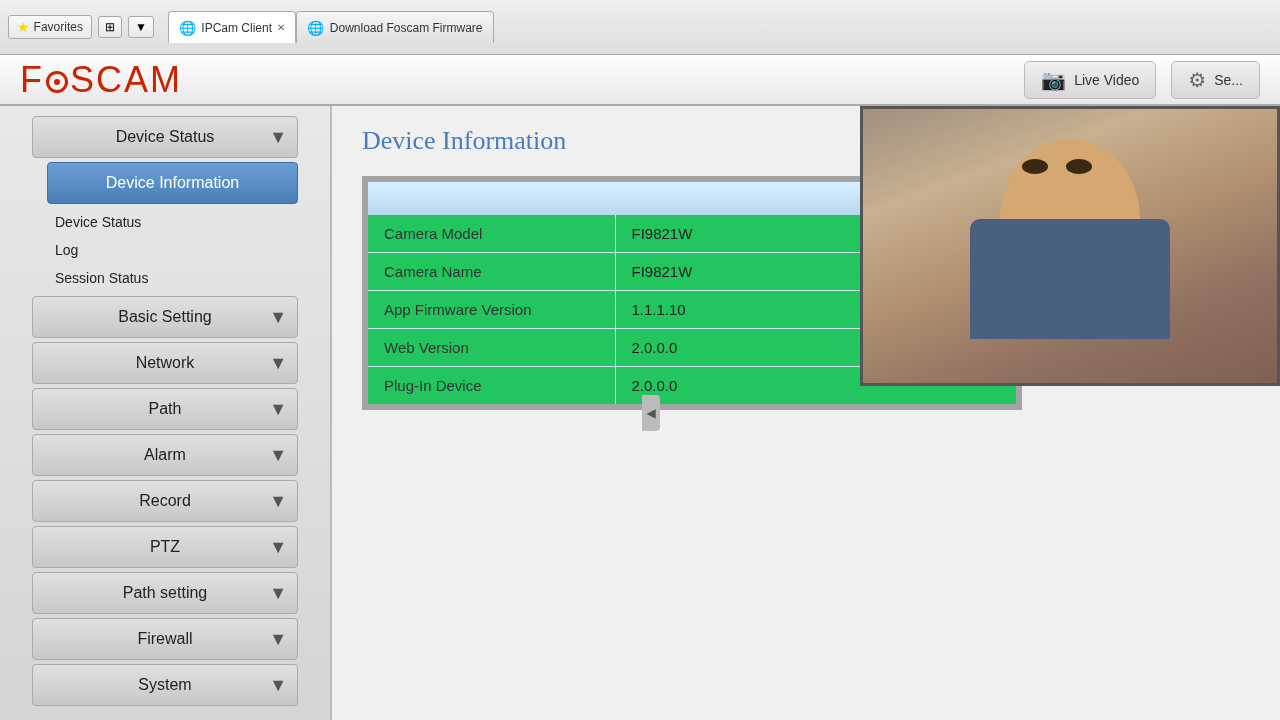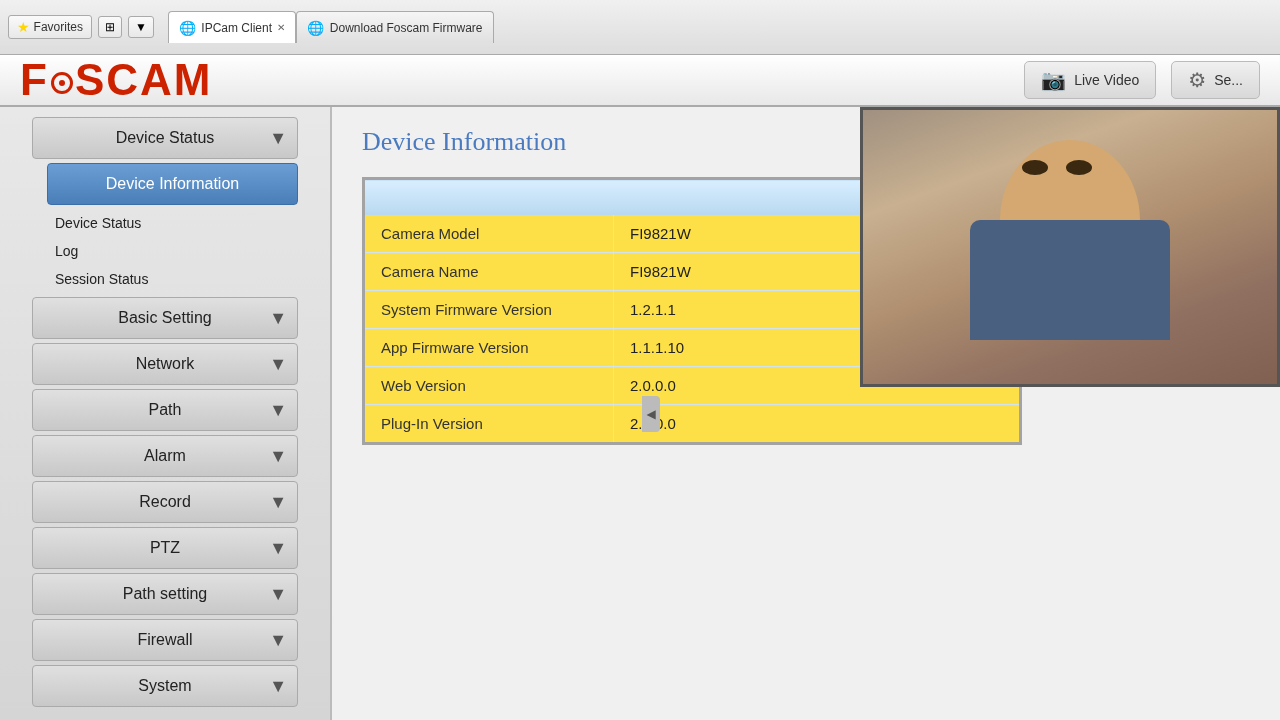--- a/index.html
+++ b/index.html
@@ -49,21 +49,21 @@
     .header {
       background: linear-gradient(to bottom, #ffffff, #e8e8e8);
       height: 75px;
       display: flex;
       align-items: center;
       border-bottom: 2px solid #aaa;
       padding: 0 20px;
       gap: 30px;
     }
     .logo-text {
-      font-size: 44px; font-weight: bold;
+      font-size: 36px; font-weight: normal;
       color: #cc2200;
       font-family: Arial Black, sans-serif;
       letter-spacing: 2px;
     }
     .nav-buttons { display: flex; gap: 15px; margin-left: auto; }
     .nav-btn {
       display: flex; align-items: center; gap: 8px;
       background: linear-gradient(to bottom, #f0f0f0, #d8d8d8);
       border: 1px solid #bbb; border-radius: 5px;
       padding: 6px 16px; font-size: 14px; cursor: pointer;
@@ -124,22 +124,22 @@
       color: #4a7abf;
       font-weight: normal;
       margin-bottom: 20px;
       font-family: Georgia, serif;
     }
 
     
     .info-table {
       width: 660px;
       border-collapse: collapse;
-      border: 3px solid #a3a3a3;
-      background: #fde047;
+      border: 6px solid #a3a3a3;
+      background: #22c55e;
     }
     .info-table thead tr {
       background: linear-gradient(to bottom, #d8eeff, #b8d8f0);
       height: 36px;
     }
     .info-table tbody tr {
       border-bottom: 1px solid #d0e4f0;
     }
     .info-table tbody tr:last-child { border-bottom: none; }
     .info-table td {
@@ -304,33 +304,29 @@
         <tbody id="info-table-body">
         <tr>
               <td>Camera Model</td>
               <td>FI9821W</td>
             </tr>
             <tr>
               <td>Camera Name</td>
               <td>FI9821W</td>
             </tr>
             <tr>
-              <td>System Firmware Version</td>
-              <td>1.2.1.1</td>
-            </tr>
-            <tr>
               <td>App Firmware Version</td>
               <td>1.1.1.10</td>
             </tr>
             <tr>
               <td>Web Version</td>
               <td>2.0.0.0</td>
             </tr>
             <tr>
-              <td>Plug-In Version</td>
+              <td>Plug-In Device</td>
               <td>2.0.0.0</td>
             </tr>
           </tbody>
       </table>
 
     </div>
   </div>
 </div>
 
 </body></html>

